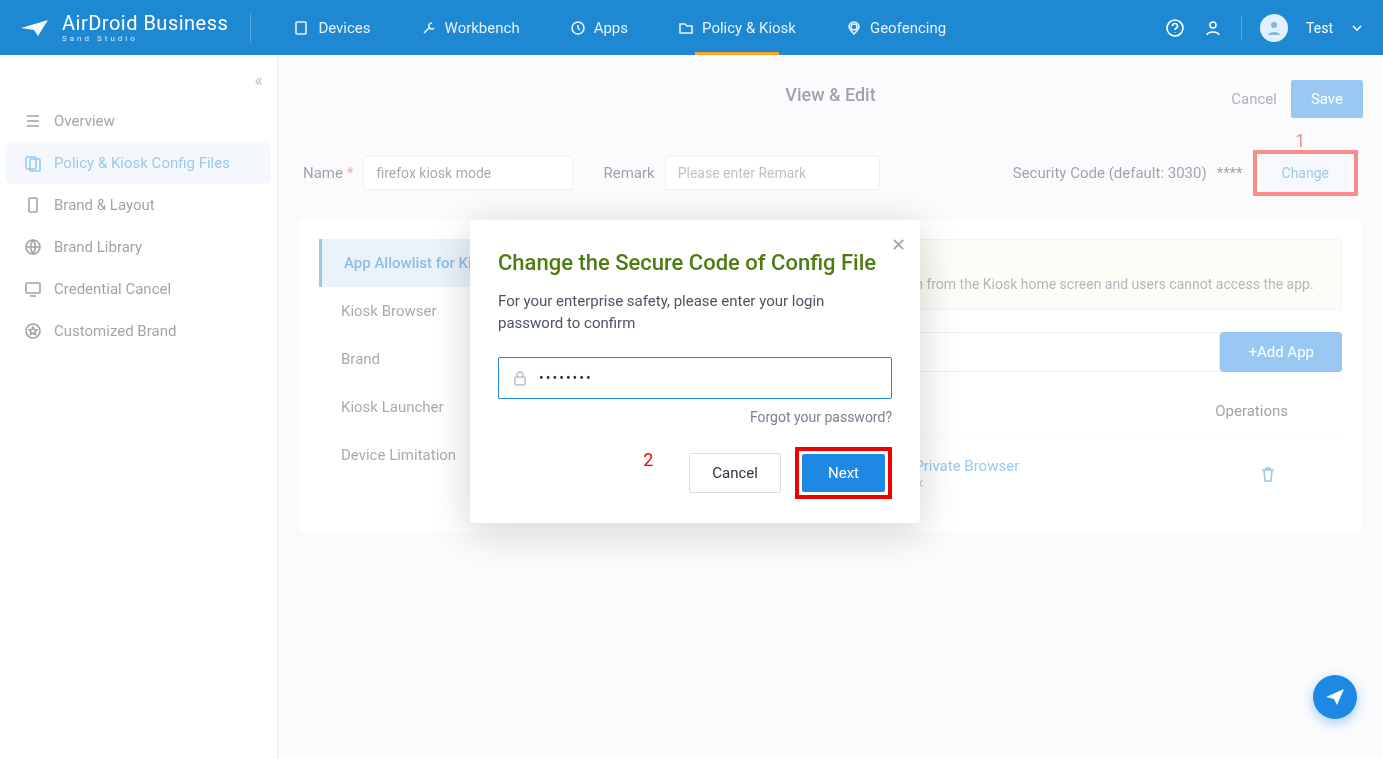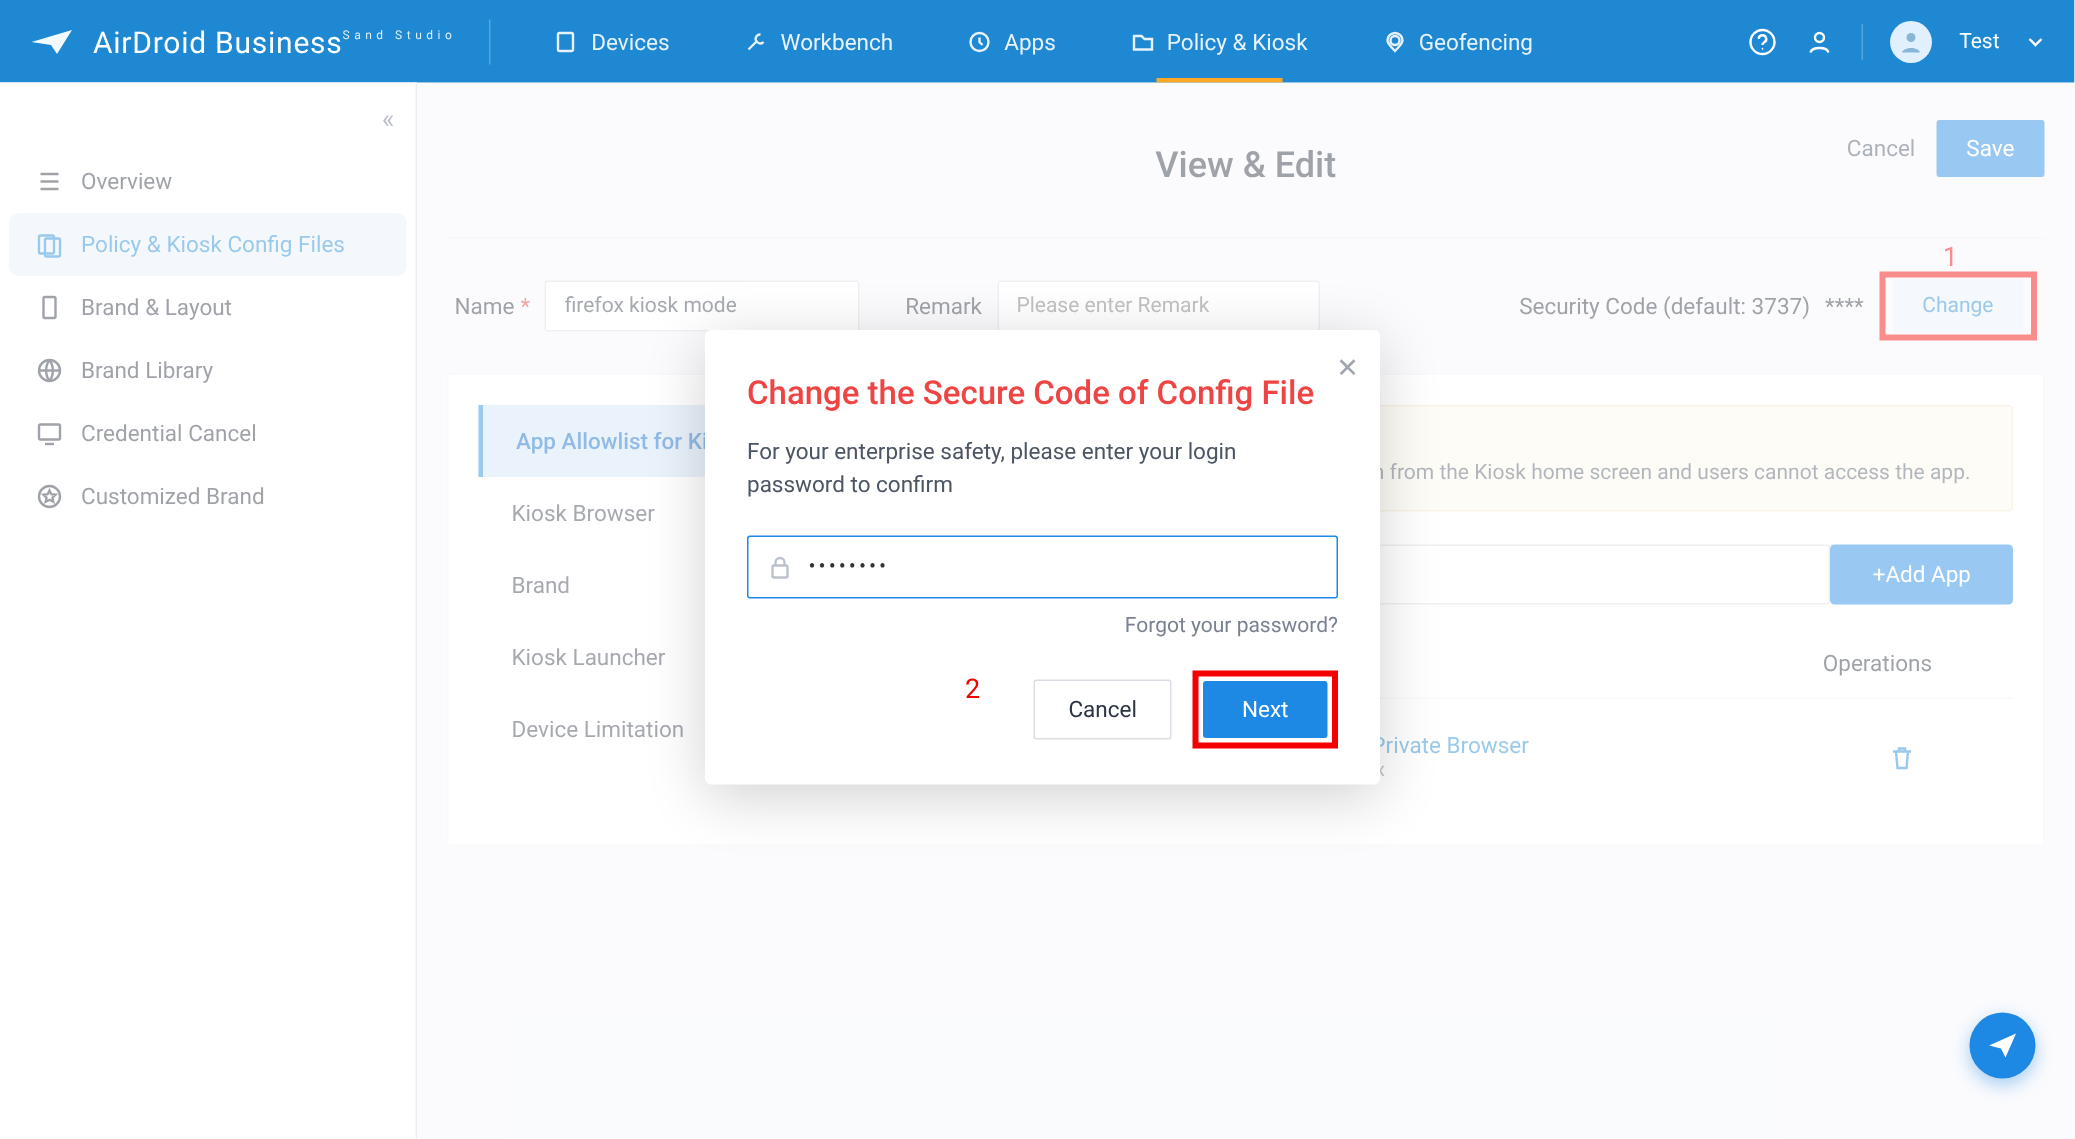--- a/index.html
+++ b/index.html
@@ -2,42 +2,42 @@
 <html><head>
 <meta charset="utf-8">
 <style>
 * { margin: 0; padding: 0; box-sizing: border-box; font-family: -apple-system, BlinkMacSystemFont, "Segoe UI", Roboto, "Helvetica Neue", Arial, sans-serif; }
 body { width: 1383px; height: 759px; overflow: hidden; position: relative; background: #f5f7fa; }
 
 
 .header { height: 55px; background: #1e88d2; display: flex; align-items: center; padding: 0 20px; position: relative; }
 .logo { display: flex; align-items: center; gap: 10px; color: #fff; }
 .logo svg { width: 32px; height: 20px; }
-.logo-text { display: flex; line-height: 1; }
+.logo-text { display: flex; flex-direction: column; line-height: 1; }
 .logo-main { font-size: 20px; font-weight: 400; letter-spacing: 0.5px; }
 .logo-sub { font-size: 8px; letter-spacing: 3px; opacity: 0.85; margin-top: 2px; }
 .divider { width: 1px; height: 30px; background: rgba(255,255,255,0.25); margin: 0 18px 0 22px; }
 .nav { display: flex; gap: 0; height: 100%; }
 .nav-item { display: flex; align-items: center; gap: 8px; color: #e8f2fb; padding: 0 25px; cursor: pointer; font-size: 15px; position: relative; height: 100%; }
 .nav-item.active::after { content: ""; position: absolute; bottom: 0; left: 25%; width: 50%; height: 3px; background: #ffa726; }
 .header-right { margin-left: auto; display: flex; align-items: center; gap: 18px; color: #fff; }
 .avatar { width: 28px; height: 28px; border-radius: 50%; background: #e0f0ff; display:flex; align-items:center; justify-content:center; color:#1e88d2; font-size:14px; }
 .user-name { font-size: 14px; }
 
 
 .sidebar { position: absolute; top: 55px; left: 0; width: 278px; height: calc(100% - 55px); background: #fff; border-right: 1px solid #e9edf2; padding-top: 10px; }
 .collapse-btn { text-align: right; padding: 4px 14px 10px; color: #6b778c; font-size: 18px; cursor: pointer; }
 .side-item { display: flex; align-items: center; gap: 12px; padding: 12px 18px; color: #2b3440; font-size: 15px; cursor: pointer; border-radius: 6px; margin: 0 6px; }
 .side-item.active { background: #e7eff9; color: #1e88d2; }
 .side-item svg { width: 18px; height: 18px; flex-shrink: 0; }
 
 
 .main { position: absolute; top: 55px; left: 278px; right: 0; bottom: 0; padding: 25px 10px 10px 10px; overflow: hidden; }
 .page-header { display: flex; align-items: center; padding: 0 25px 18px; }
-.page-title { margin: 16px auto; font-size: 24px; font-weight: 500; color: #2b3440; }
+.page-title { margin: 4px auto; font-size: 18px; font-weight: 500; color: #2b3440; }
 .page-actions { position: absolute; right: 20px; top: 25px; display: flex; gap: 14px; align-items:center; }
 .btn-cancel-hdr { background: none; border: none; color: #4b5563; font-size: 15px; cursor: pointer; }
 .btn-save { background: #1e88e5; color: #fff; border: none; padding: 10px 20px; font-size: 15px; border-radius: 2px; cursor: pointer; }
 .hr { border: none; border-top: 1px solid #e9edf2; margin: 0 10px; }
 .form-row { display: flex; align-items: center; gap: 10px; padding: 22px 15px; }
 .label { color: #2b3440; font-size: 15px; }
 .req { color: #e53935; margin-left: 4px; }
 .input { height: 34px; padding: 0 12px; border: 1px solid #d9dee5; border-radius: 2px; font-size: 14px; color: #3a4250; background: #fff; }
 .input.name-in { width: 210px; margin-right: 20px; }
 .input.remark-in { width: 215px; }
@@ -68,21 +68,21 @@
 .app-ico { width:30px; height:30px; background:#2b2140; border-radius:3px; display:flex; align-items:center; justify-content:center; color:#ff9800; font-size:18px; }
 .app-name { color:#1e88d2; font-size:15px; }
 .app-pkg { color:#7a8291; font-size:13px; }
 .del-ico { margin-left:auto; margin-right:50px; color:#1e88d2; font-size:18px; }
 .main, .sidebar { z-index:5; }
 .dim { position:absolute; inset:0; background:rgba(255,255,255,0.55); z-index:8; pointer-events:none; }
 
 
 .modal { position:absolute; z-index:50; left:470px; top:220px; width:450px; background:#fff; border-radius:4px; box-shadow:0 8px 40px rgba(0,0,0,0.18); padding:28px 28px 24px; }
 .modal-close { position:absolute; top:14px; right:14px; color:#a0a6b0; font-size:18px; cursor:pointer; }
-.modal-title { font-size:22px; font-weight:500; color:#ef4444; line-height:1.35; }
+.modal-title { font-size:22px; font-weight:500; color:#4d7c0f; line-height:1.35; }
 .modal-text { color:#4b5563; font-size:15px; margin-top:12px; line-height:1.5; }
 .modal-input { display:flex; align-items:center; margin-top:22px; border:1px solid #1e88e5; border-radius:2px; height:42px; padding:0 12px; gap:10px; }
 .modal-input svg { color:#bcc2cc; width:18px; height:18px; }
 .modal-input input { border:none; outline:none; flex:1; font-size:14px; color:#333; letter-spacing:2px; }
 .forgot { text-align:right; margin-top:10px; color:#7a8291; font-size:14px; cursor:pointer; }
 .modal-actions { display:flex; justify-content:flex-end; gap:14px; margin-top:22px; align-items:center; }
 .m-cancel { background:#fff; border:1px solid #d9dee5; padding:10px 22px; color:#2b3440; font-size:15px; border-radius:2px; cursor:pointer; }
 .m-next-wrap { border:4px solid #f40000; padding:3px; position:relative; }
 .m-next { background:#1e88e5; color:#fff; border:none; padding:10px 26px; font-size:15px; border-radius:2px; cursor:pointer; }
 .an2 { position:absolute; top:-24px; left:-32px; color:#f40000; font-size:18px; }
@@ -216,21 +216,21 @@
   <div class="page-actions">
     <button class="btn-cancel-hdr">Cancel</button>
     <button class="btn-save">Save</button>
   </div>
   <hr class="hr">
   <div class="form-row">
     <span class="label"><span>Name</span><span class="req">*</span></span>
     <input class="input name-in" value="firefox kiosk mode" style="">
     <span class="label">Remark</span>
     <input class="input remark-in" placeholder="Please enter Remark" style="">
-    <span class="label sec-label">Security Code (default: 3737)</span>
+    <span class="label sec-label">Security Code (default: 3030)</span>
     <span class="label">****</span>
     <div class="an-box1">
       <span class="an-num">1</span>
       <button class="change-btn">Change</button>
     </div>
   </div>
 
   <div class="panel">
     <div class="tabs">
       <div class="tab active">App Allowlist for Kiosk</div>

